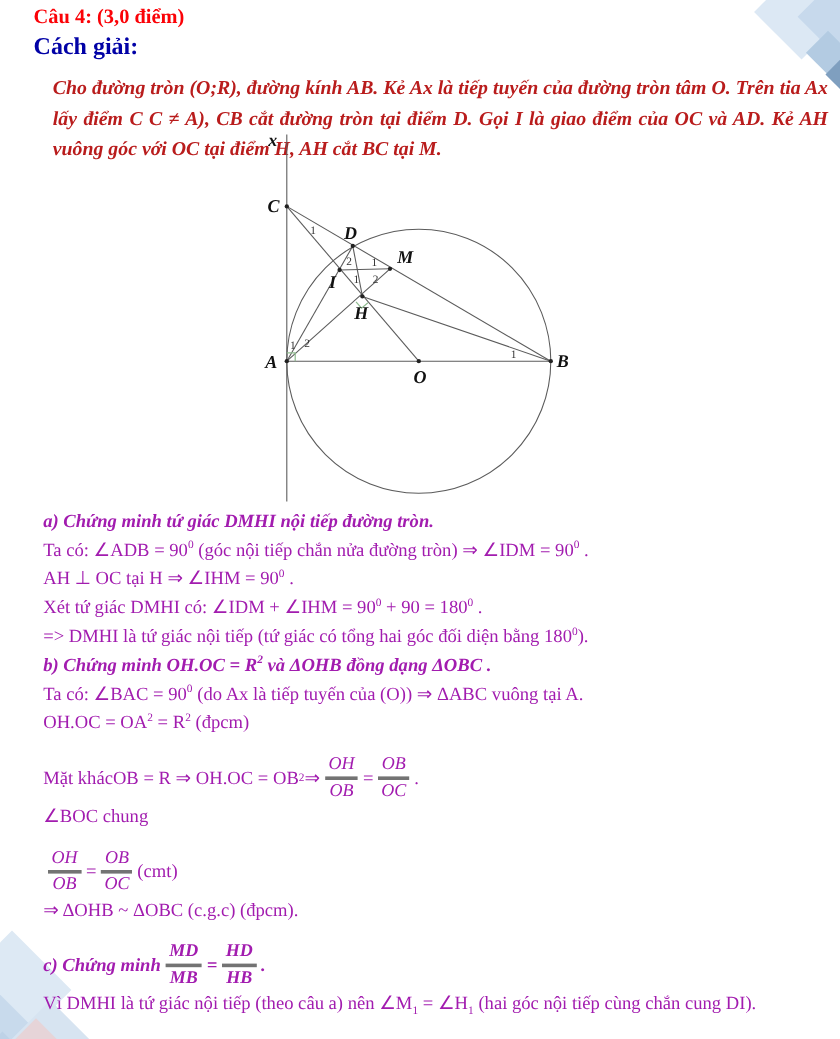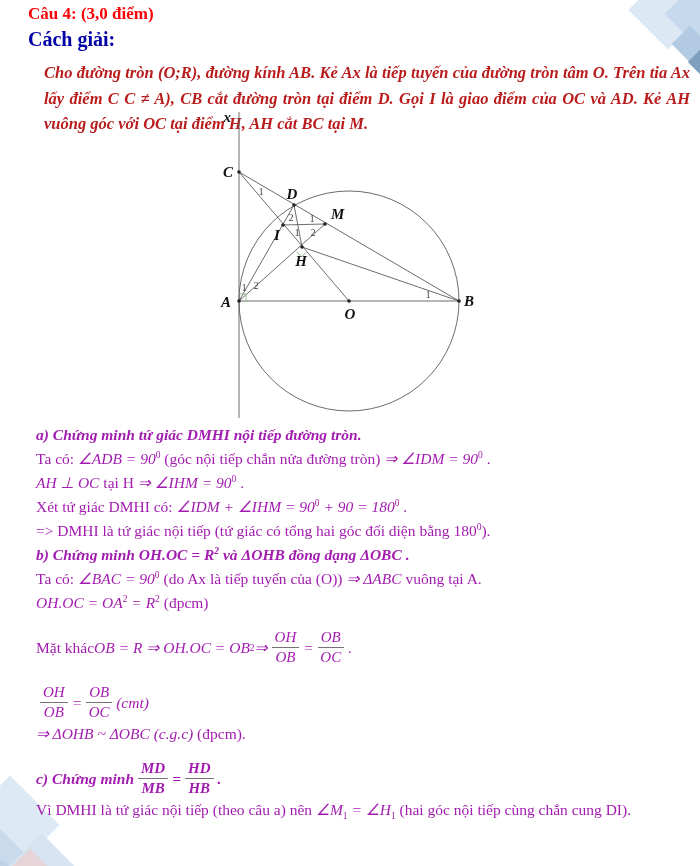--- a/index.html
+++ b/index.html
@@ -19,26 +19,26 @@
   .fig .ra{stroke:#8fbb8f;stroke-width:1;}
   .fig text{font-family:"Liberation Serif",serif;font-style:italic;font-weight:600;
             font-size:15px;fill:#111;}
   .fig text.ang{font-size:9.5px;font-weight:400;font-style:normal;fill:#333;}
   .fig .dot{fill:#222;stroke:none;}
   
   .solution{position:absolute;left:36px;top:422px;width:640px;color:#a21caf;}
   .line{font-size:15.5px;line-height:17px;margin-bottom:7px;white-space:nowrap;}
   .line.h{font-weight:bold;font-style:italic;margin-top:4px;}
   .line.fr{display:flex;align-items:center;margin-top:18px;margin-bottom:4px;}
-  .mi{font-style:italic;}
+  .mi{}
   .sp{font-size:9.5px;vertical-align:super;line-height:0;}
   .sb{font-size:9.5px;vertical-align:sub;line-height:0;}
   .frac{display:inline-flex;flex-direction:column;text-align:center;font-style:italic;
         margin:0 4px;font-size:15px;line-height:17px;}
-  .frac .num{border-bottom:1px solid #737373;padding:0 3px 1px;}
+  .frac .num{border-bottom:3px solid #737373;padding:0 3px 1px;}
   .frac .den{padding-top:1px;}
 </style>
 </head>
 <body>
 
 <div class="page">
 
   <div>
     <div class="dec" style="left:640px;top:-18px;width:56px;height:56px;background:#dce8f4;"></div>
     <div class="dec" style="left:675px;top:-11px;width:50px;height:50px;background:#c7d9ec;"></div>
@@ -123,20 +123,21 @@
           <span class="num">OH</span>
           <span class="den">OB</span>
         </span>
         <span class="mi"> = </span>
         <span class="frac">
           <span class="num">OB</span>
           <span class="den">OC</span>
         </span>
         <span> .</span>
       </div>
+      <div class="line n"><span class="mi">∠BOC chung</span></div>
       <div class="line fr">
         <span class="frac">
           <span class="num">OH</span>
           <span class="den">OB</span>
         </span>
         <span class="mi"> = </span>
         <span class="frac">
           <span class="num">OB</span>
           <span class="den">OC</span>
         </span>

